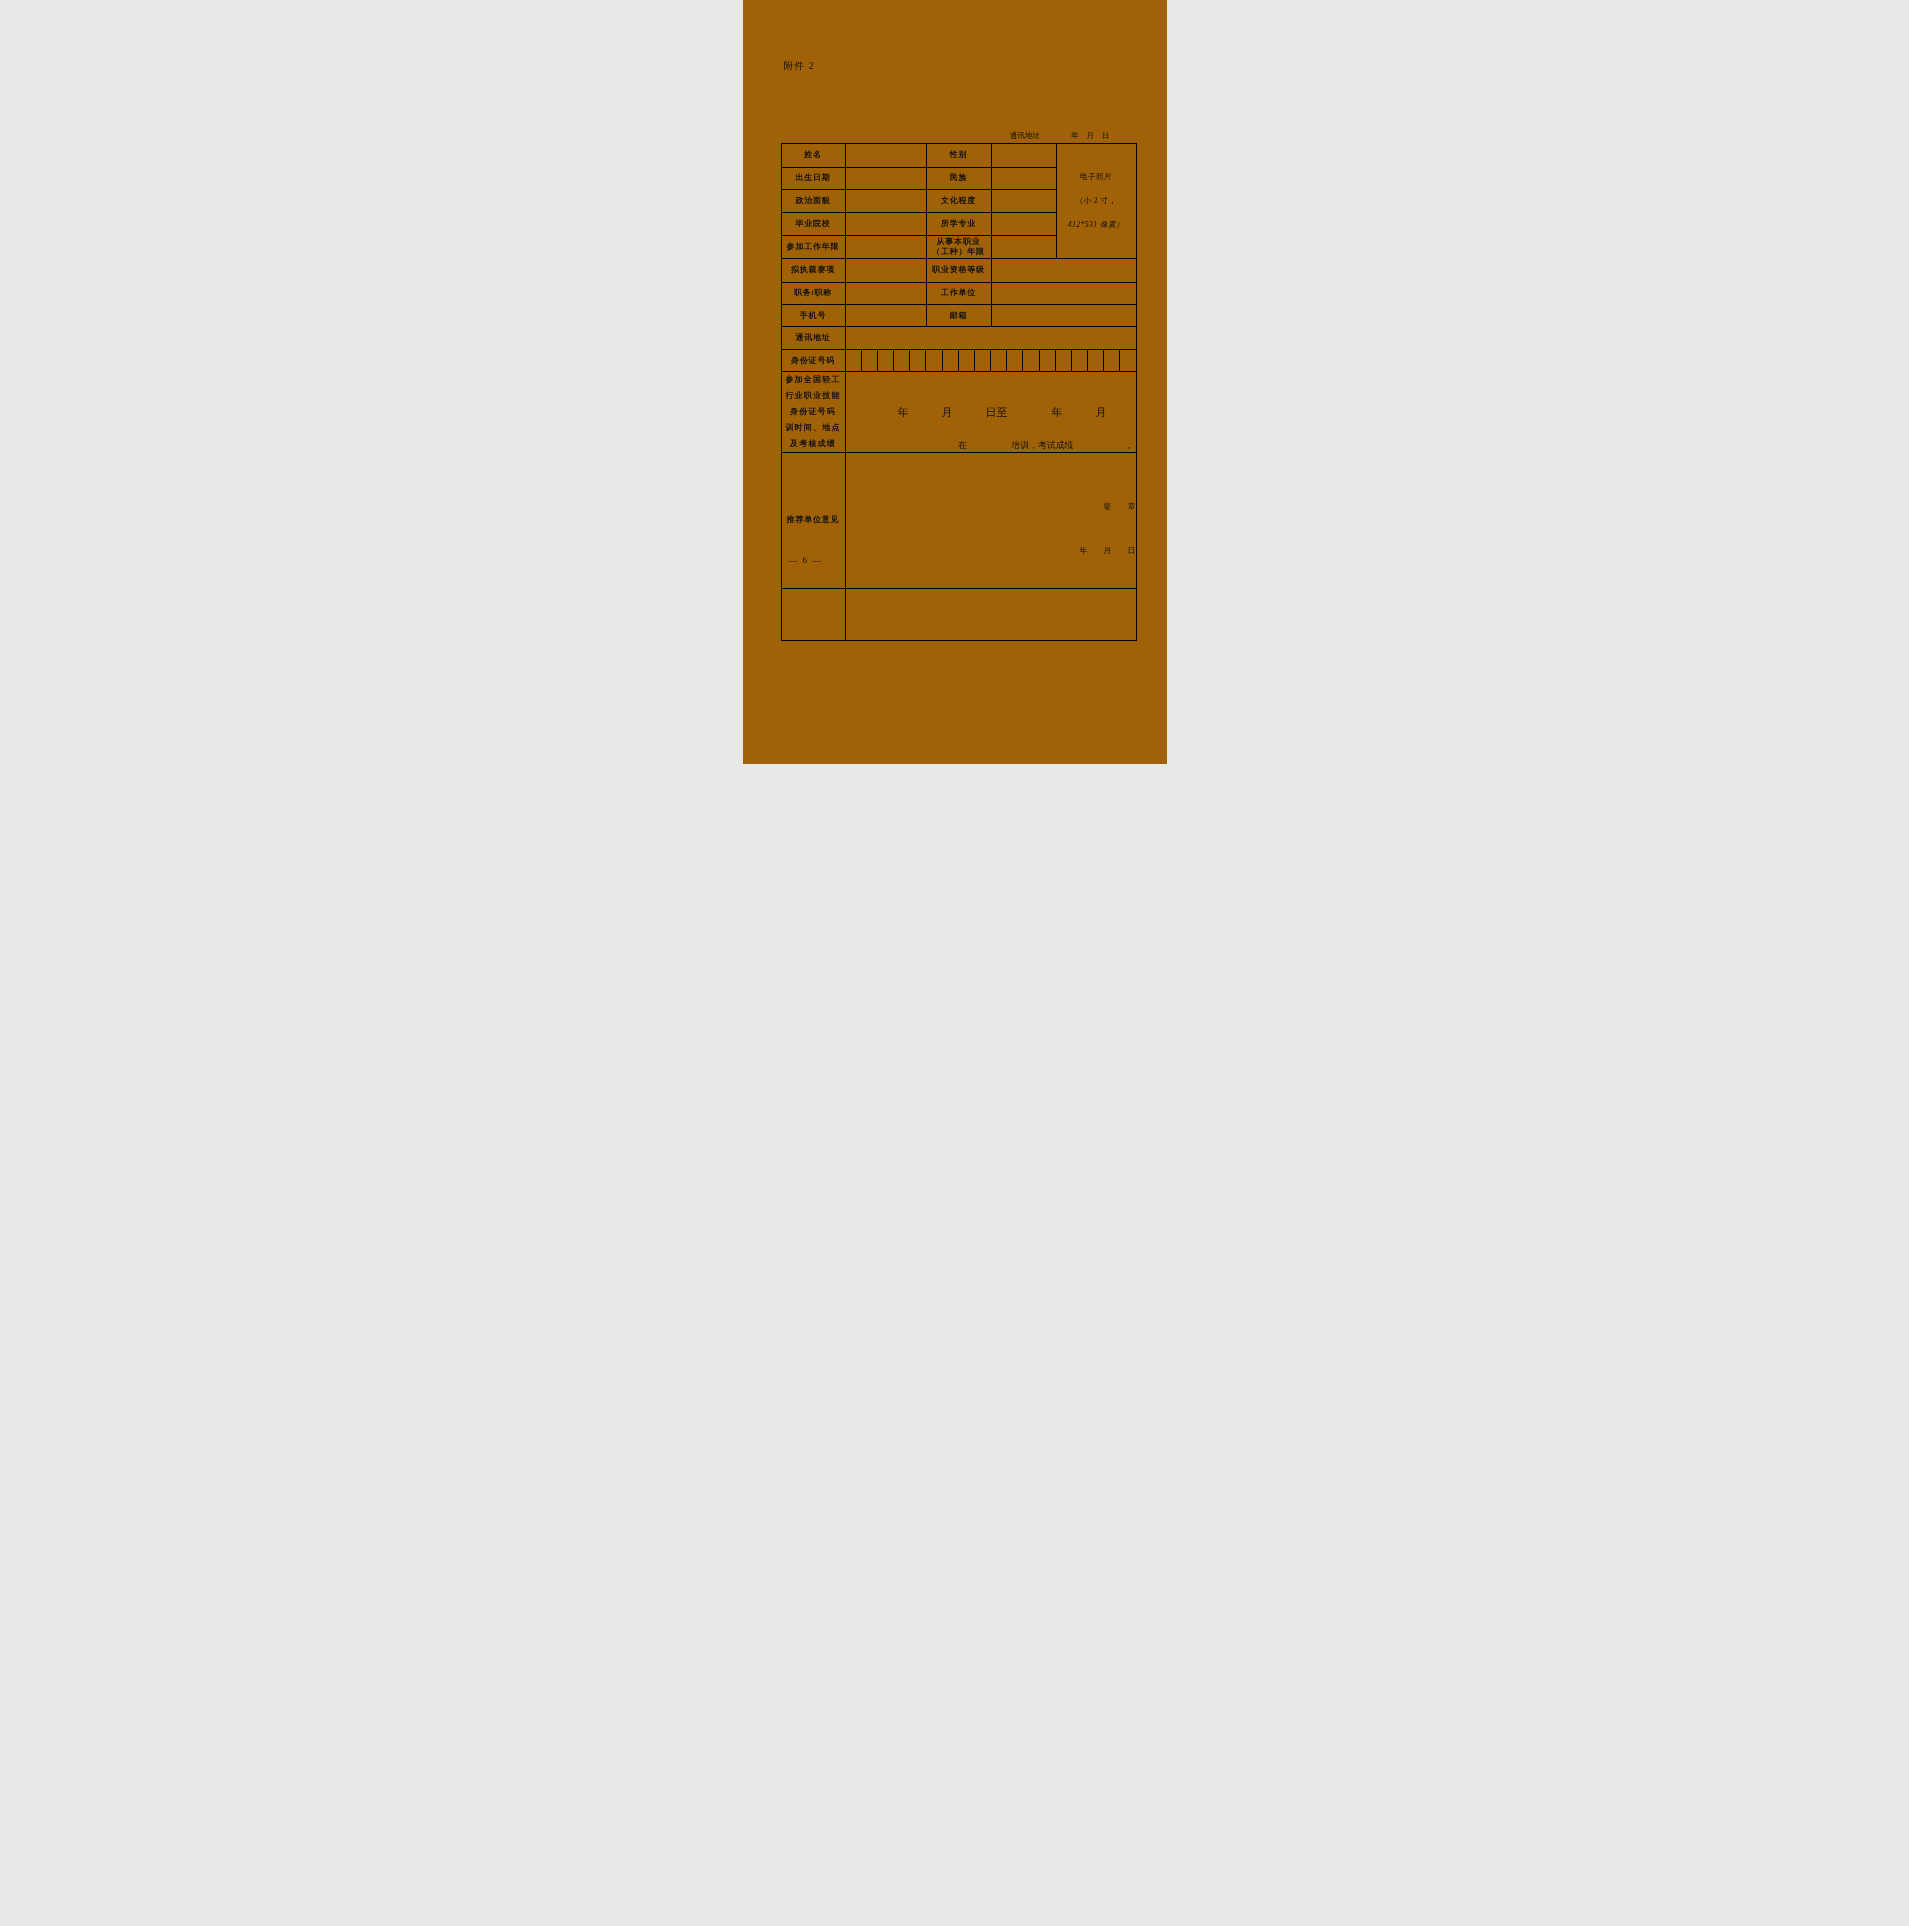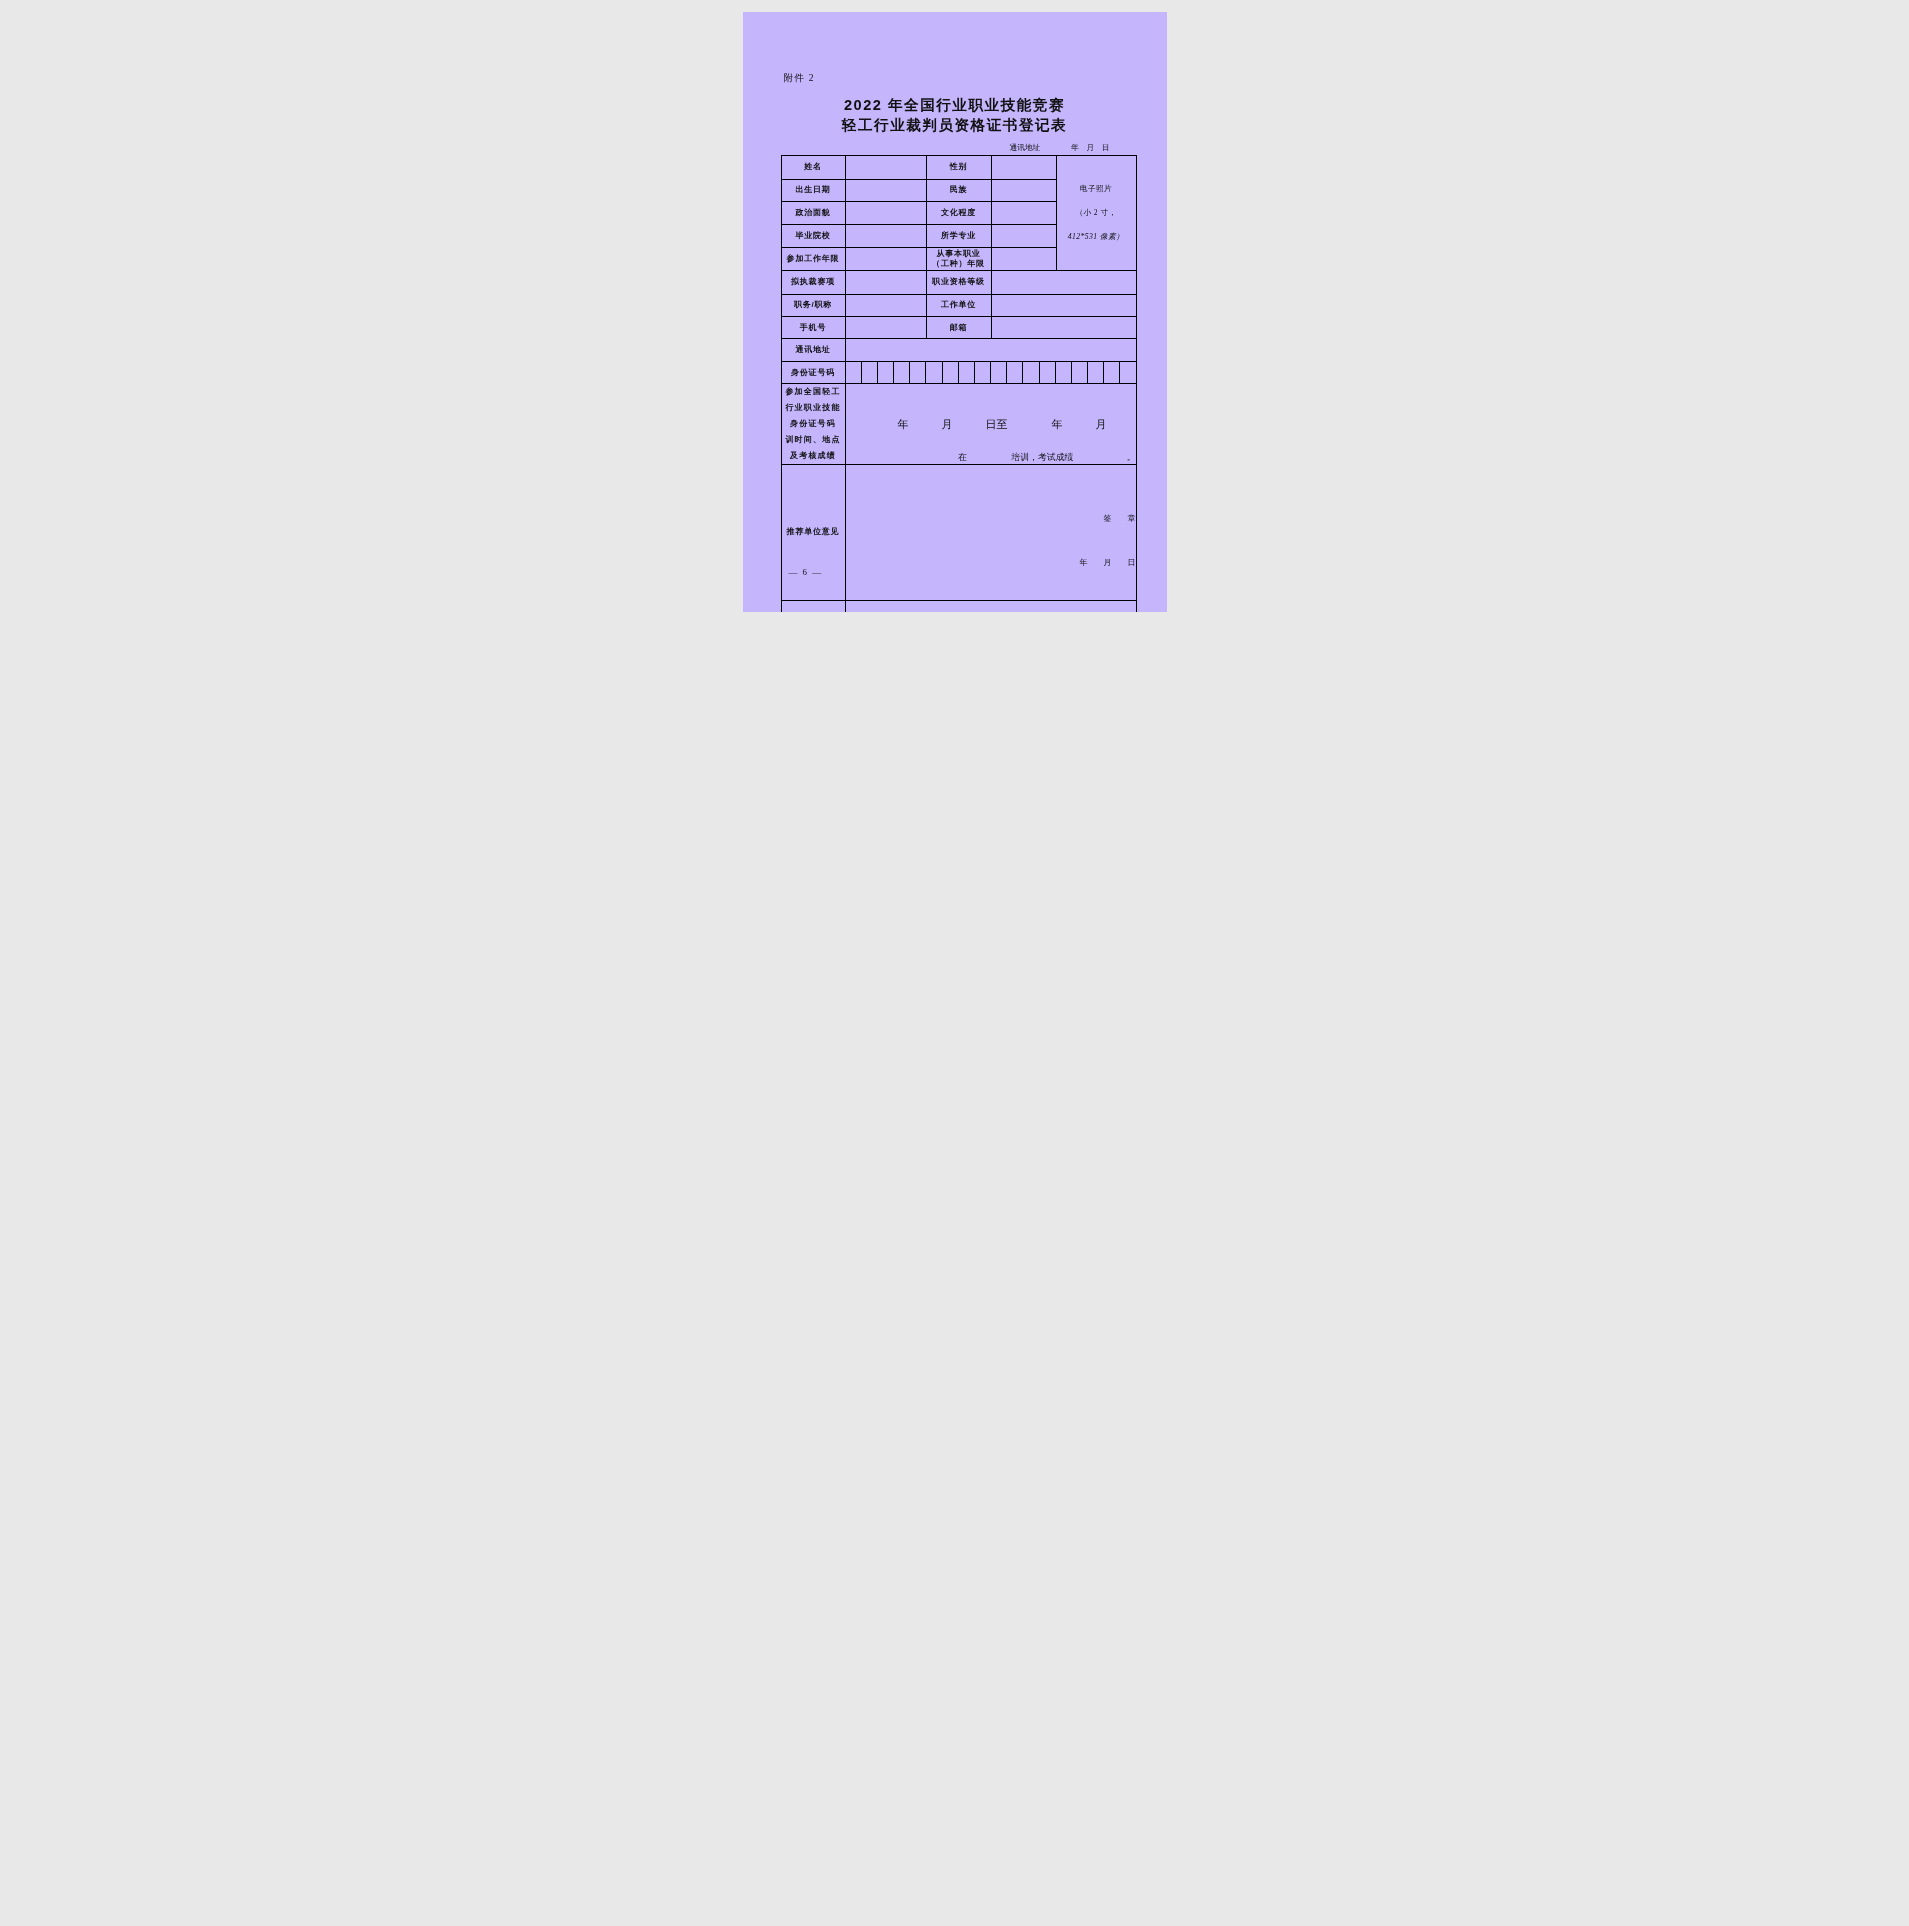--- a/index.html
+++ b/index.html
@@ -1,18 +1,18 @@
 <!DOCTYPE html>
 <html style="font-size:6.2px"><head>
 <meta charset="utf-8">
 <style>
   html,body { margin:0; padding:0; background:#e8e8e8; }
   .page {
-    position:relative; width:424px; height:600px; margin:12px auto;
-    background:#c4b5fd; color:#111111; overflow:hidden;
+    position:relative; width:424px; height:764px; margin:0 auto;
+    background:#a16207; color:#111111; overflow:hidden;
     font-family:"Liberation Serif", serif;
   }
   .attachment {
     position:absolute; left:41px; top:60px;
     font-size:9.6px; letter-spacing:1.2px;
   }
   .title {
     position:absolute; top:84px; left:0; width:100%;
     text-align:center; font-family:"Liberation Sans", sans-serif;
     font-weight:bold; font-size:14.6px; line-height:19.6px; letter-spacing:1.5px;
@@ -53,24 +53,20 @@
     font-size:8.9px; letter-spacing:1.5px;
   }
 </style>
 </head>
 <body>
 
 <div class="page">
 
   <div class="attachment">附件 2</div>
 
-  <div class="title">
-    <div>2022 年全国行业职业技能竞赛</div>
-    <div>轻工行业裁判员资格证书登记表</div>
-  </div>
 
   <div class="fill-date">通讯地址　　　　年　月　日</div>
 
   <table class="form">
     <colgroup>
       <col style="width:64px">
         <col style="width:81px">
         <col style="width:65px">
         <col style="width:65px">
         <col style="width:80px">

